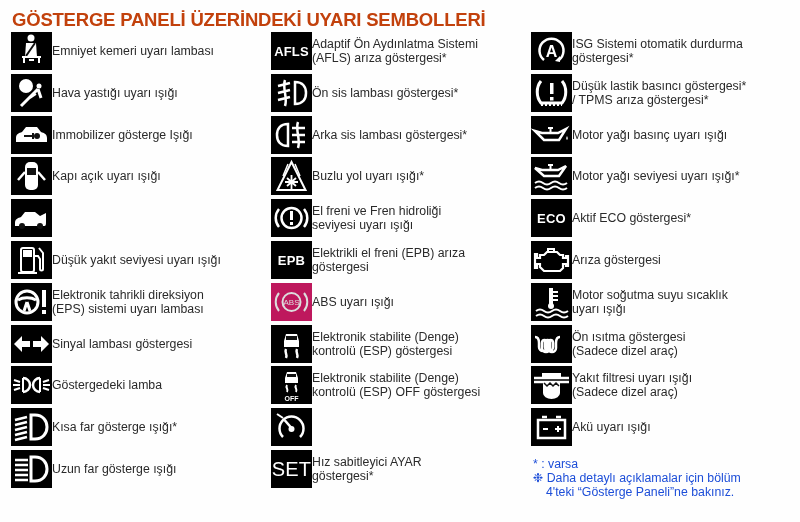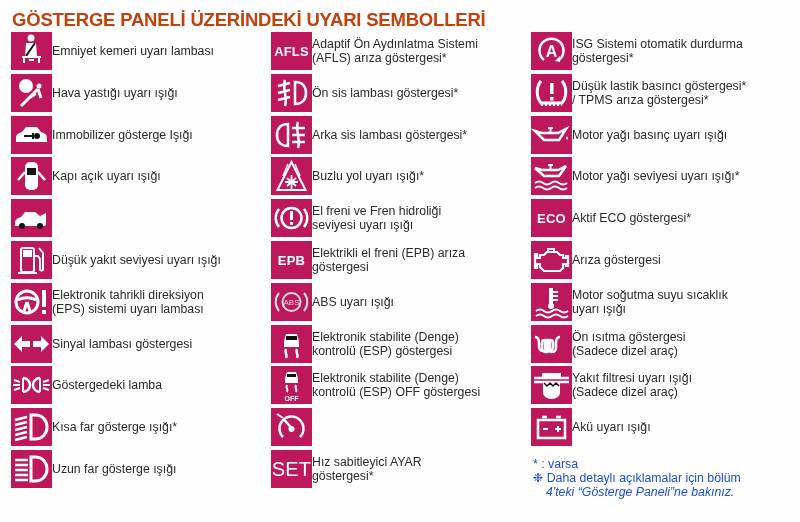--- a/index.html
+++ b/index.html
@@ -3,30 +3,30 @@
 <meta charset="utf-8">
 <style>
   html, body { margin:0; padding:0; background:#fefefe; }
   body { width:800px; height:522px; position:relative; overflow:hidden;
          font-family:"Liberation Sans", "DejaVu Sans", sans-serif; color:#222; }
   .title { position:absolute; left:12px; top:9px; font-size:18.5px; font-weight:bold;
            letter-spacing:-0.2px; color:#c2410c; white-space:nowrap; }
   .col { position:absolute; top:32px; }
   .col1 { left:11px; } .col2 { left:271px; } .col3 { left:531px; }
   .item { position:absolute; left:0; height:38px; display:flex; align-items:center; }
-  .icon { width:41px; height:38px; background:#be185d; flex:none; display:flex;
+  .icon { width:41px; height:38px; background:#000000; flex:none; display:flex;
           align-items:center; justify-content:center; color:#fff; }
   .icon svg { width:41px; height:38px; display:block; }
   .icon.txt { font-weight:bold; font-size:13px; letter-spacing:0.2px; }
   .icon.txt.set { font-weight:normal; font-size:20px; }
   .label { font-size:12.3px; line-height:14px; color:#2a2a2a; white-space:nowrap; }
   .notes { position:absolute; left:533px; top:457px; font-size:12.3px; line-height:14px; color:#1d4ed8; }
   .notes div { white-space:nowrap; }
   .notes .n2 { padding-left:13px; text-indent:-13px; }
-  .notes .n3 { padding-left:13px;font-style:italic; }
+  .notes .n3 { padding-left:13px; }
 </style>
 </head>
 <body>
 
 <div class="title">GÖSTERGE PANELİ ÜZERİNDEKİ UYARI SEMBOLLERİ</div>
 
 <div class="col col1">
   <div class="item" style="top:0px">
     <div class="icon">
       <svg viewBox="0 0 41 38">

